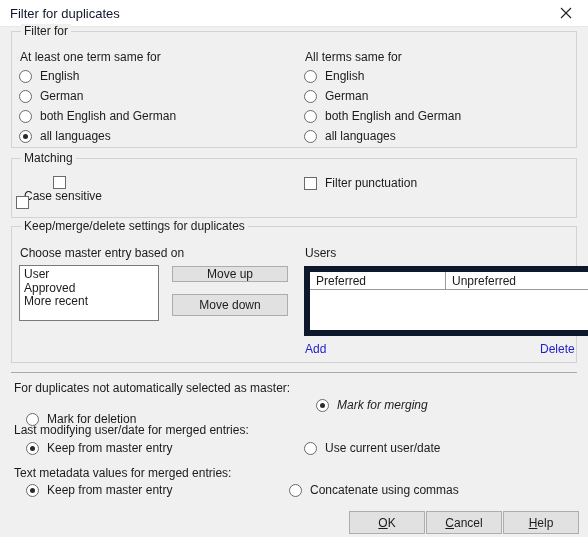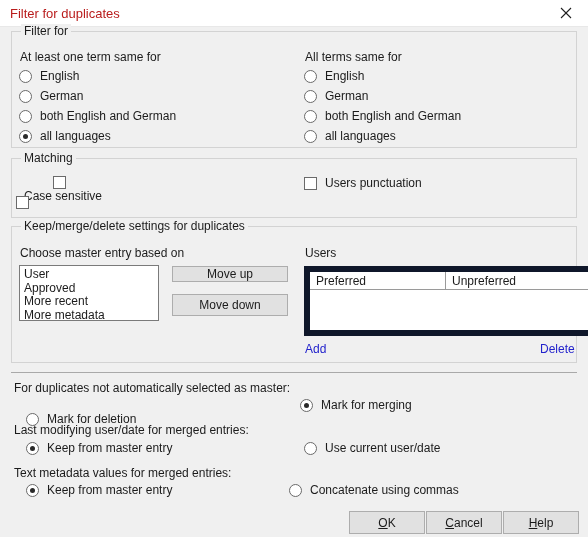--- a/index.html
+++ b/index.html
@@ -24,21 +24,21 @@
     left: 0; top: 0;
     width: 588px; height: 27px;
     background: #ffffff;
     border-bottom: 1px solid #e8e8e8;
     box-sizing: border-box;
   }
   .titlebar-title {
     position: absolute;
     left: 10px; top: 6px;
     font-size: 13px;
-    color: #b91c1c;
+    color: #0f172a;
     white-space: nowrap;
   }
   .close-btn {
     position: absolute;
     right: 0; top: 0;
     width: 44px; height: 26px;
     display: flex;
     align-items: center;
     justify-content: center;
     cursor: default;
@@ -279,34 +279,33 @@
 
 <div class="check" style="left:16px; top:176px;flex-direction:column;">
   <span class="box"></span>
   <span class="clabel">Case sensitive</span>
 </div>
 <div class="check" style="left:16px; top:196px;">
   <span class="box"></span>
 </div>
 <div class="check" style="left:304px; top:176px;">
   <span class="box"></span>
-  <span class="clabel">Users punctuation</span>
+  <span class="clabel">Filter punctuation</span>
 </div>
 
 <div class="group grp-keep">
   <span class="group-title">Keep/merge/delete settings for duplicates</span>
 </div>
 
 <div class="lbl" style="left:20px; top:246px;">Choose master entry based on</div>
 
 <div class="listbox">
   <div class="item">User</div>
   <div class="item">Approved</div>
   <div class="item">More recent</div>
-  <div class="item">More metadata</div>
 </div>
 
 <div class="btn btn-moveup">Move up</div>
 <div class="btn btn-movedown">Move down</div>
 
 <div class="lbl" style="left:305px; top:246px;">Users</div>
 
 <div class="users-table">
   <div class="users-head">
     <div class="th c1">Preferred</div>
@@ -318,21 +317,21 @@
 <div class="link link-add">Add</div>
 <div class="link link-delete">Delete</div>
 
 <div class="sep"></div>
 
 <div class="lbl" style="left:14px; top:381px;">For duplicates not automatically selected as master:</div>
 <div class="radio" style="left:26px; top:412px;">
   <span class="dot"></span>
   <span class="rlabel">Mark for deletion</span>
 </div>
-<div class="radio on" style="left:300px; top:398px;">
+<div class="radio on" style="left:316px; top:398px;font-style:italic;">
   <span class="dot"></span>
   <span class="rlabel">Mark for merging</span>
 </div>
 
 <div class="lbl" style="left:14px; top:423px;">Last modifying user/date for merged entries:</div>
 <div class="radio on" style="left:26px; top:441px;">
   <span class="dot"></span>
   <span class="rlabel">Keep from master entry</span>
 </div>
 <div class="radio" style="left:304px; top:441px;">

